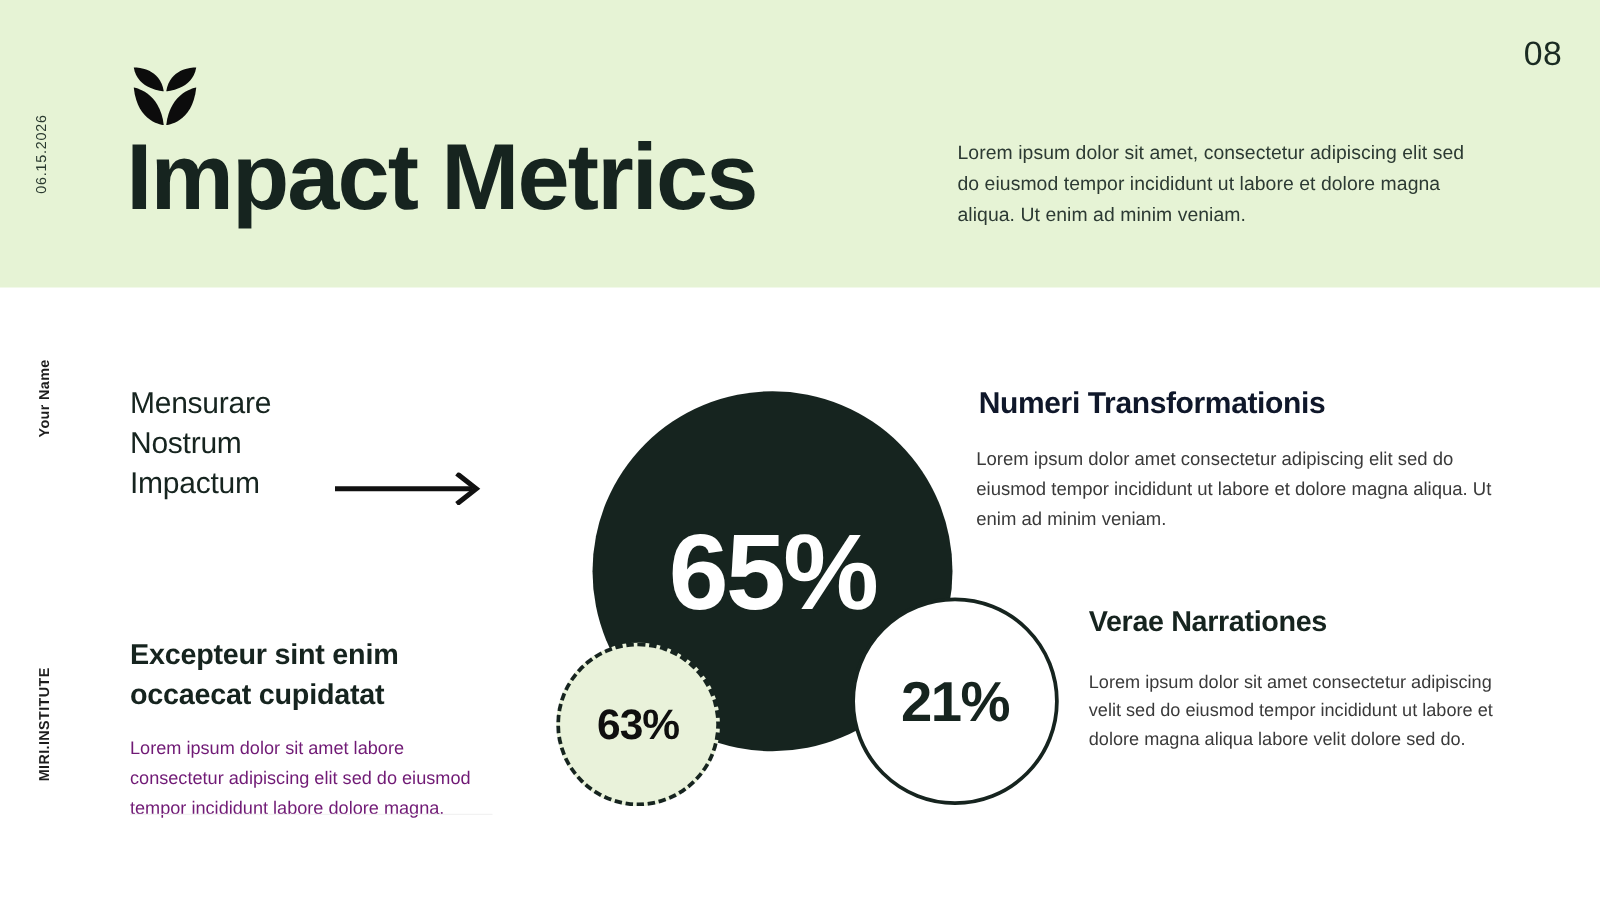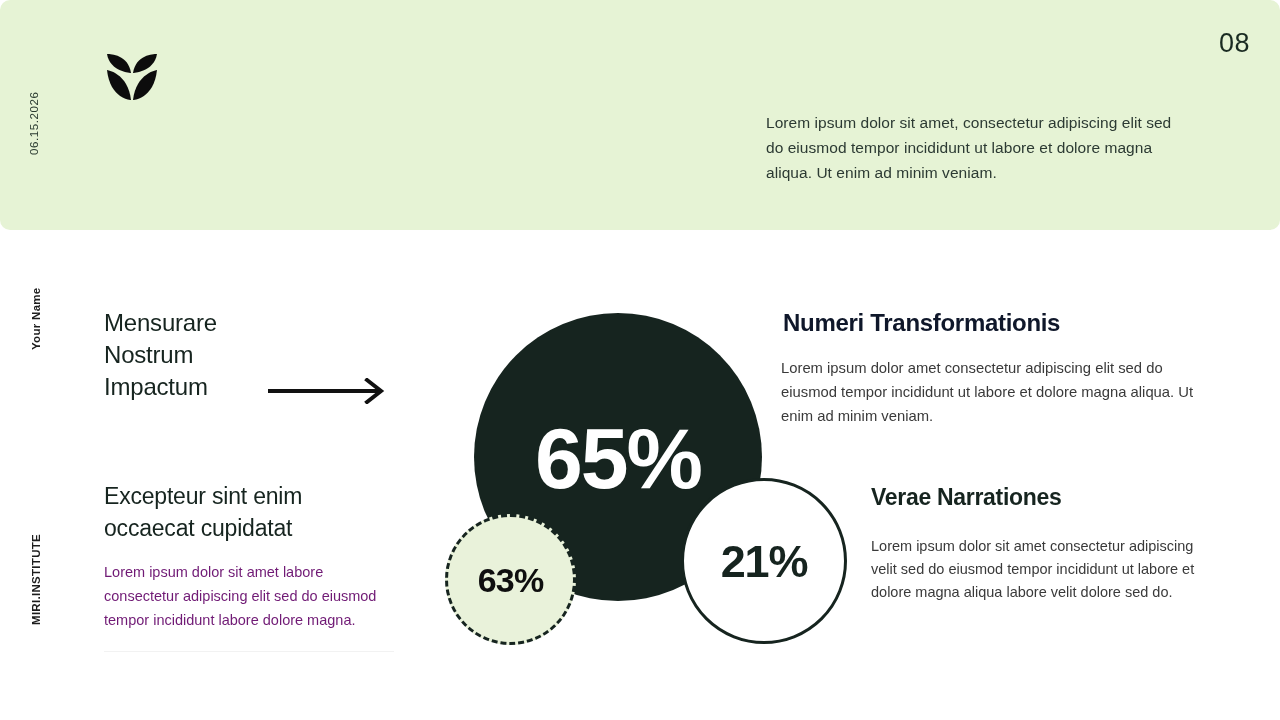--- a/index.html
+++ b/index.html
@@ -24,21 +24,20 @@
   }
 
   
   #header-band {
     position: absolute;
     left: 0;
     top: 0;
     width: 1280px;
     height: 230px;
     background: #e6f3d5;
-    border-radius: 10px;
   }
 
   #page-number {
     position: absolute;
     right: 30px;
     top: 28px;
     font-size: 27px;
     font-weight: 400;
     color: #1a2b22;
     letter-spacing: 0.5px;
@@ -128,24 +127,25 @@
   #left-block {
     position: absolute;
     left: 104px;
     top: 480px;
     width: 290px;
   }
 
   #left-block h3 {
     font-size: 23px;
     line-height: 32px;
-    font-weight: 400;
+    font-weight: 700;
     color: #16241f;
     letter-spacing: -0.2px;
     margin-bottom: 16px;
+    margin-top: 27px;
   }
 
   #left-block p {
     font-size: 14.5px;
     line-height: 24px;
     color: #701a75;
   }
 
   #left-divider {
     position: absolute;
@@ -286,20 +286,21 @@
         <path d="M27 31 C27 31 6 30 3 12 C3 12 24 11 27 31 Z" fill="#0c0c0c"></path>
 
         <path d="M29 31 C29 31 50 30 53 12 C53 12 32 11 29 31 Z" fill="#0c0c0c"></path>
 
         <path d="M27 58 C27 58 6 57 3 28 C3 28 24 31 27 58 Z" fill="#0c0c0c"></path>
 
         <path d="M29 58 C29 58 50 57 53 28 C53 28 32 31 29 58 Z" fill="#0c0c0c"></path>
       </svg>
     </div>
 
+    <div id="slide-title">Impact Metrics</div>
 
     <div id="header-paragraph">Lorem ipsum dolor sit amet, consectetur adipiscing elit sed do eiusmod tempor incididunt ut labore et dolore magna aliqua. Ut enim ad minim veniam.</div>
   </div>
 
   <div id="date-label">06.15.2026</div>
 
   <div class="vlabel" id="your-name-label">Your Name</div>
 
   <div class="vlabel" id="institute-label">MIRI.INSTITUTE</div>
 

